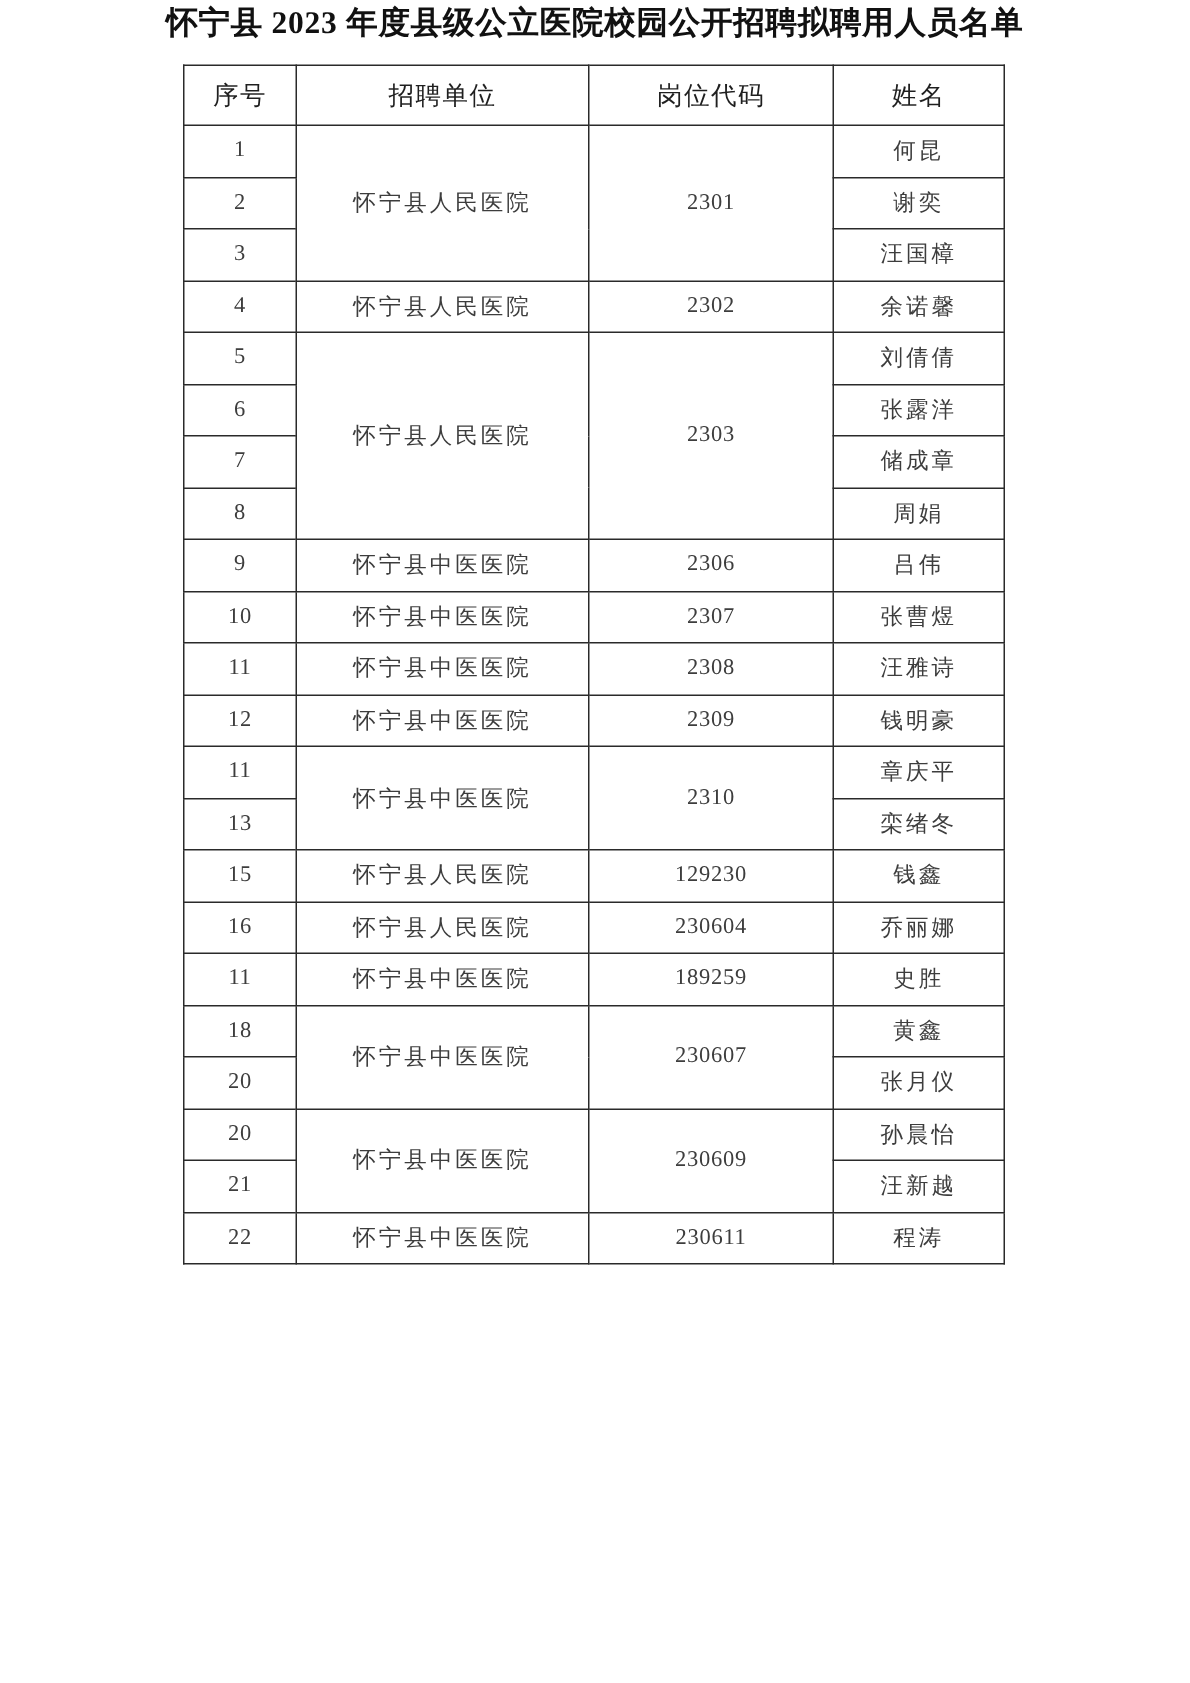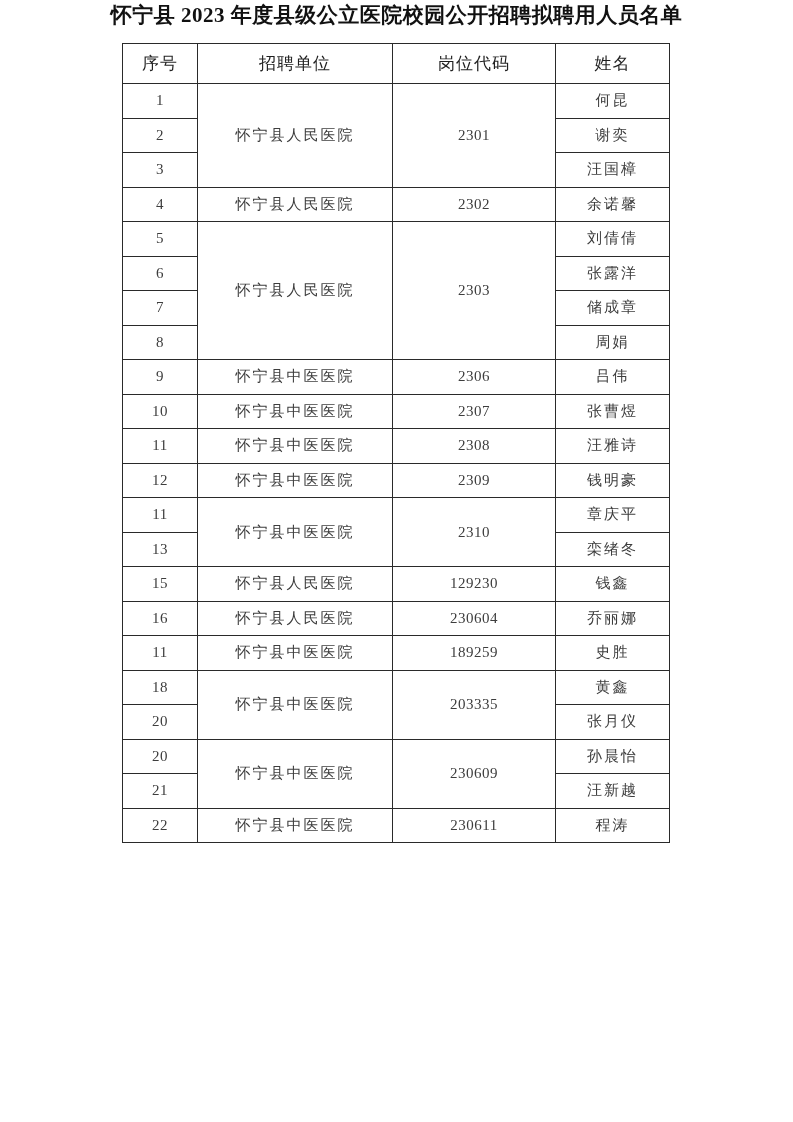--- a/index.html
+++ b/index.html
@@ -174,21 +174,21 @@
         </tr>
         <tr>
           <td class="num-cell">11</td>
           <td class="unit-cell">怀宁县中医医院</td>
           <td class="code-cell">189259</td>
           <td class="name-cell">史胜</td>
         </tr>
         <tr>
           <td class="num-cell">18</td>
           <td class="unit-cell" rowspan="2">怀宁县中医医院</td>
-          <td class="code-cell" rowspan="2">203335</td>
+          <td class="code-cell" rowspan="2">230607</td>
           <td class="name-cell">黄鑫</td>
         </tr>
         <tr>
           <td class="num-cell">20</td>
           <td class="name-cell">张月仪</td>
         </tr>
         <tr>
           <td class="num-cell">20</td>
           <td class="unit-cell" rowspan="2">怀宁县中医医院</td>
           <td class="code-cell" rowspan="2">230609</td>

